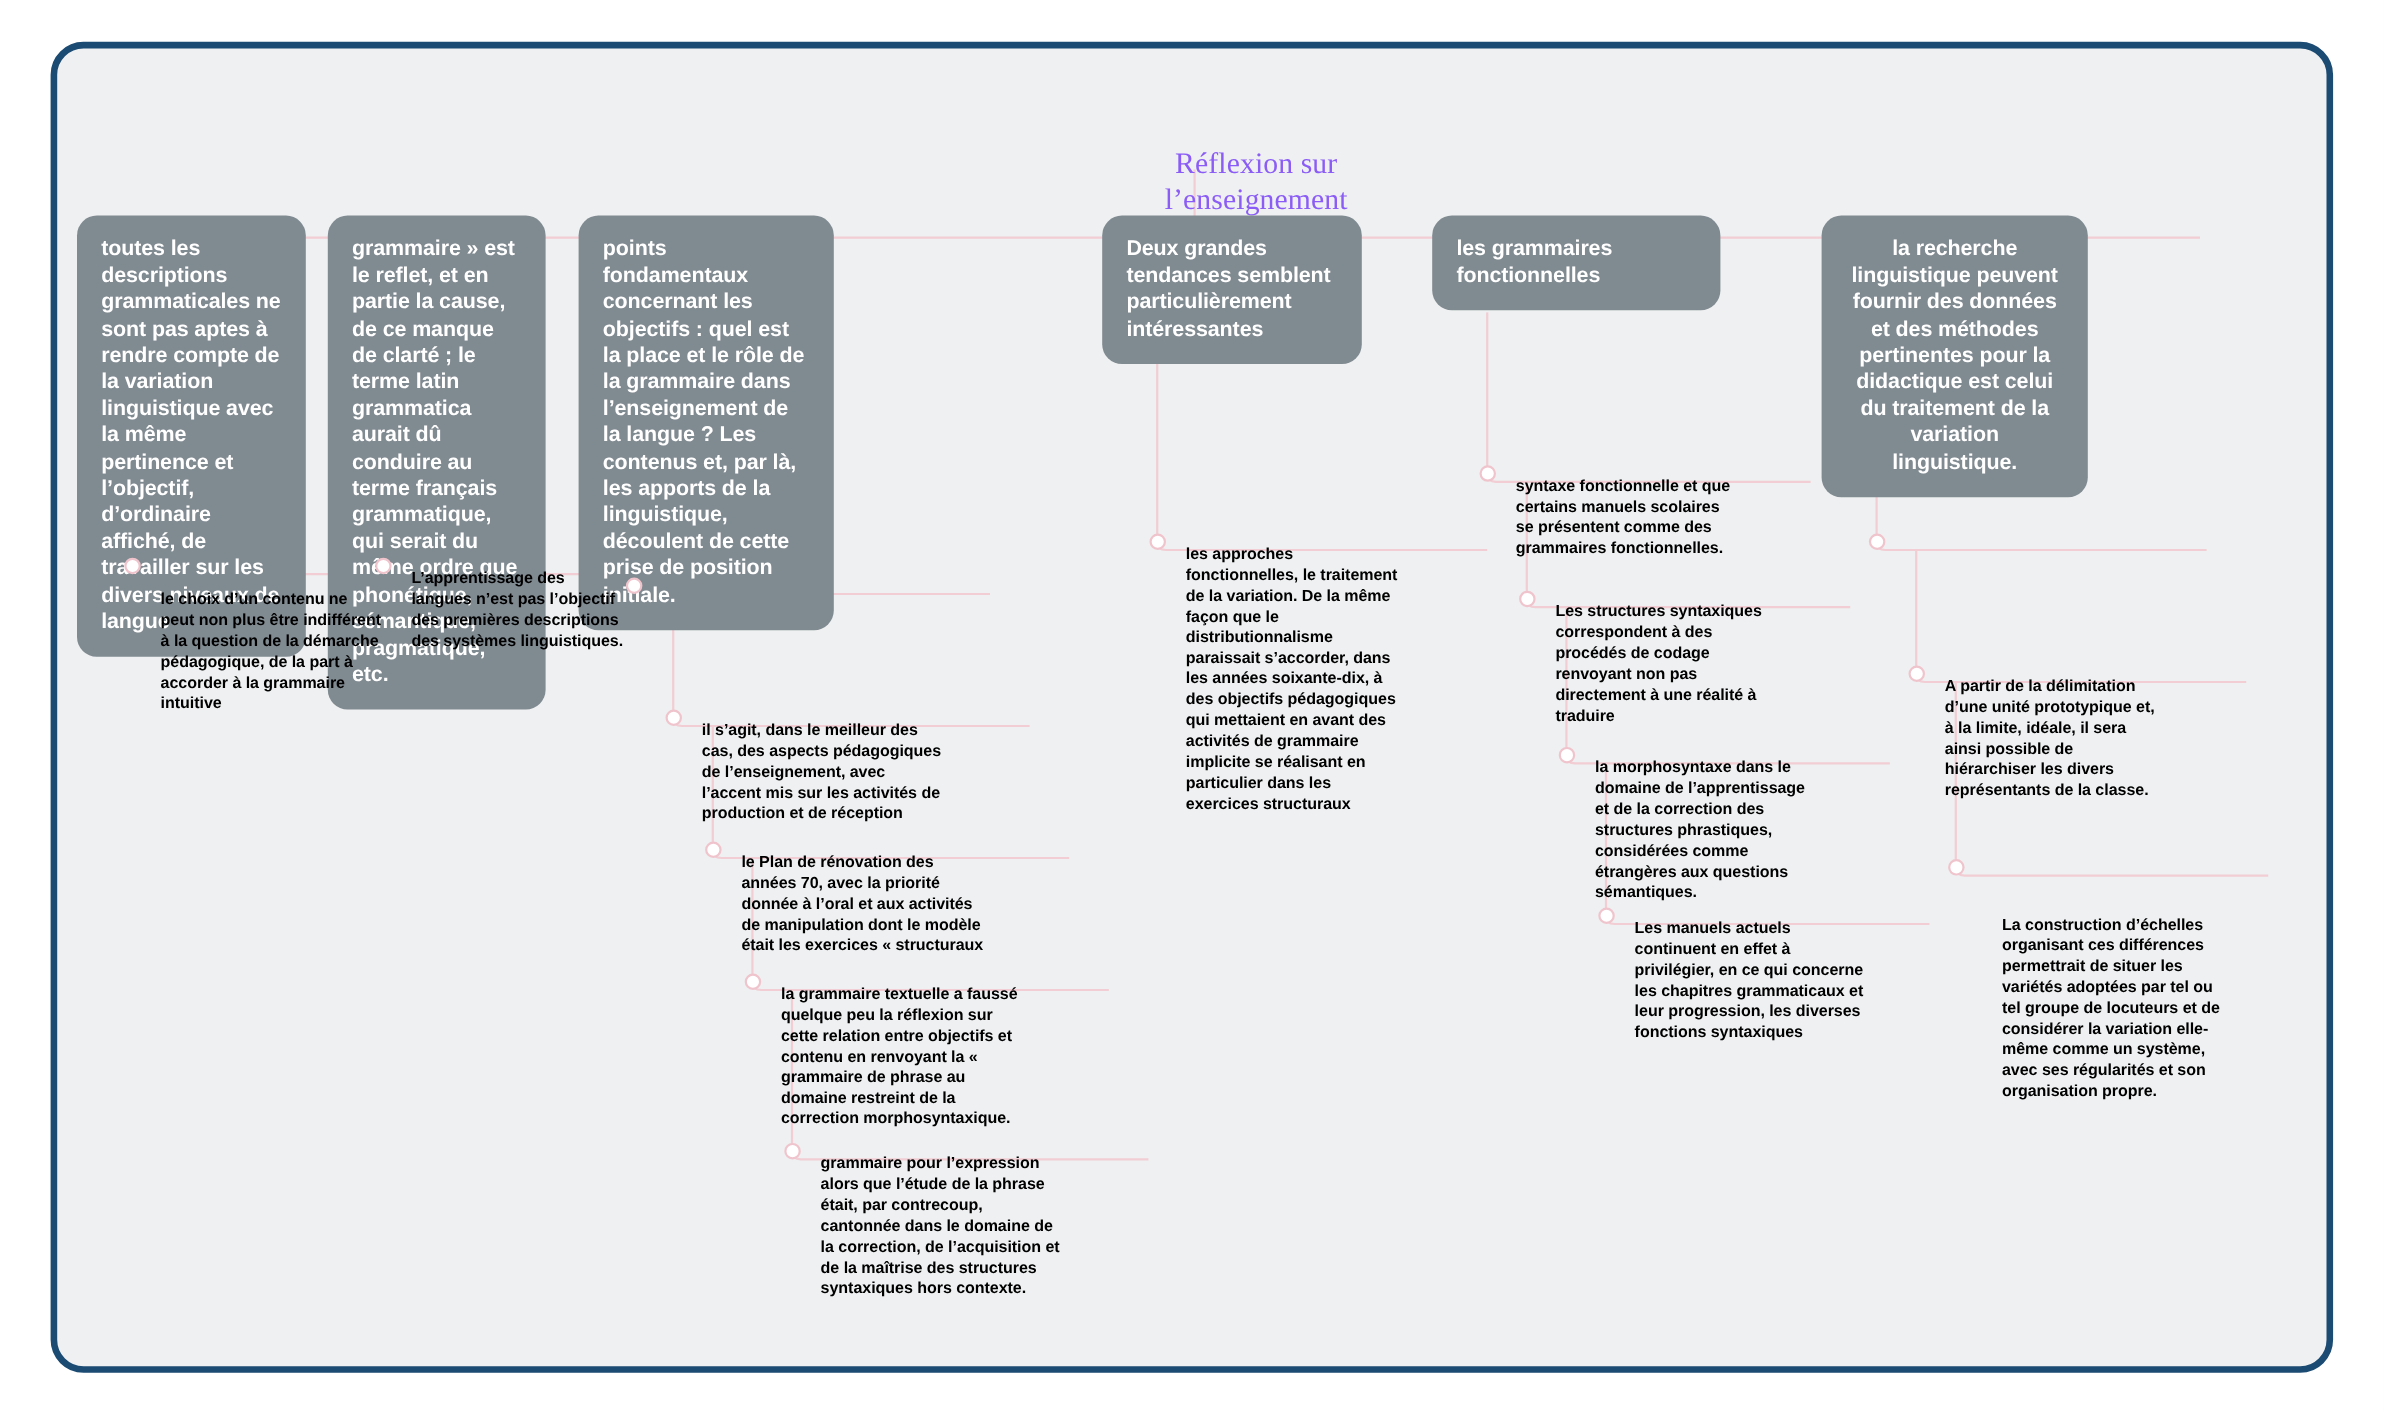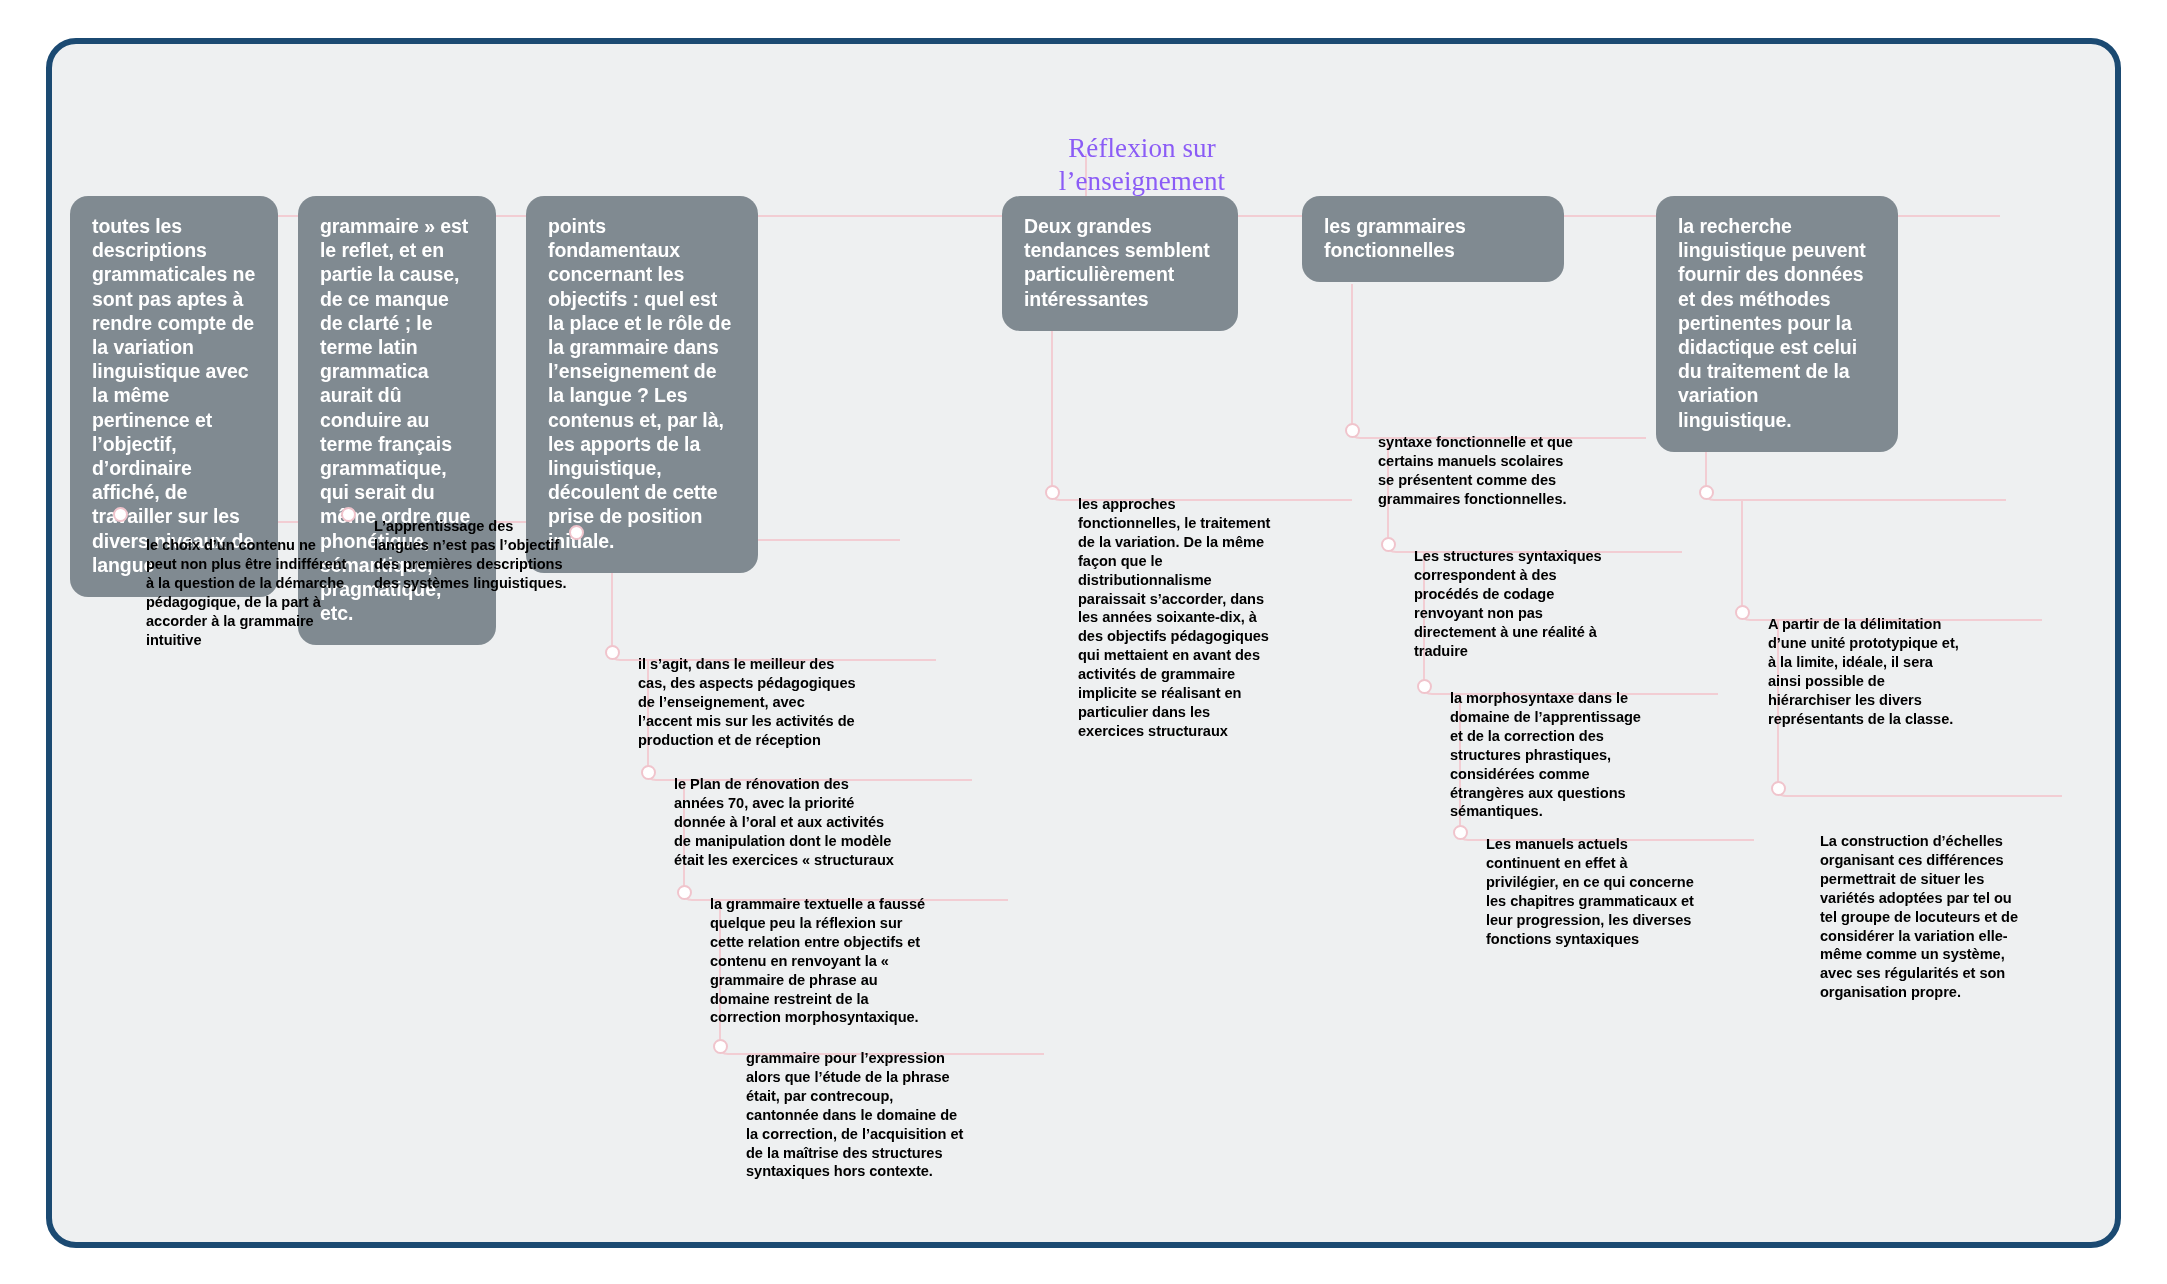--- a/index.html
+++ b/index.html
@@ -157,21 +157,21 @@
       <div class="main-node" style="left:18px; top:152px; width:208px;">toutes les descriptions grammaticales ne sont pas aptes à rendre compte de la variation linguistique avec la même pertinence et l’objectif, d’ordinaire affiché, de travailler sur les divers niveaux de langue</div>
 
       <div class="main-node" style="left:246px; top:152px; width:198px;">grammaire » est le reflet, et en partie la cause, de ce manque de clarté ; le terme latin grammatica aurait dû conduire au terme français grammatique, qui serait du même ordre que phonétique, sémantique, pragmatique, etc.</div>
 
       <div class="main-node" style="left:474px; top:152px; width:232px;">points fondamentaux concernant les objectifs : quel est la place et le rôle de la grammaire dans l’enseignement de la langue ? Les contenus et, par là, les apports de la linguistique, découlent de cette prise de position initiale.</div>
 
       <div class="main-node" style="left:950px; top:152px; width:236px;">Deux grandes tendances semblent particulièrement intéressantes</div>
 
       <div class="main-node" style="left:1250px; top:152px; width:262px;">les grammaires fonctionnelles</div>
 
-      <div class="main-node" style="left:1604px; top:152px; width:242px;">la recherche linguistique peuvent fournir des données et des méthodes pertinentes pour la didactique est celui du traitement de la variation linguistique.</div>
+      <div class="main-node" style="left:1604px; top:152px; width:242px;text-align:center;">la recherche linguistique peuvent fournir des données et des méthodes pertinentes pour la didactique est celui du traitement de la variation linguistique.</div>
 
       <div class="dot" style="left:61px;  top:463px;"></div>
       <div class="dot" style="left:289px; top:463px;"></div>
 
       <div class="dot" style="left:517px; top:481px;"></div>
       <div class="dot" style="left:553px; top:601px;"></div>
       <div class="dot" style="left:589px; top:721px;"></div>
       <div class="dot" style="left:625px; top:841px;"></div>
       <div class="dot" style="left:661px; top:995px;"></div>
 

